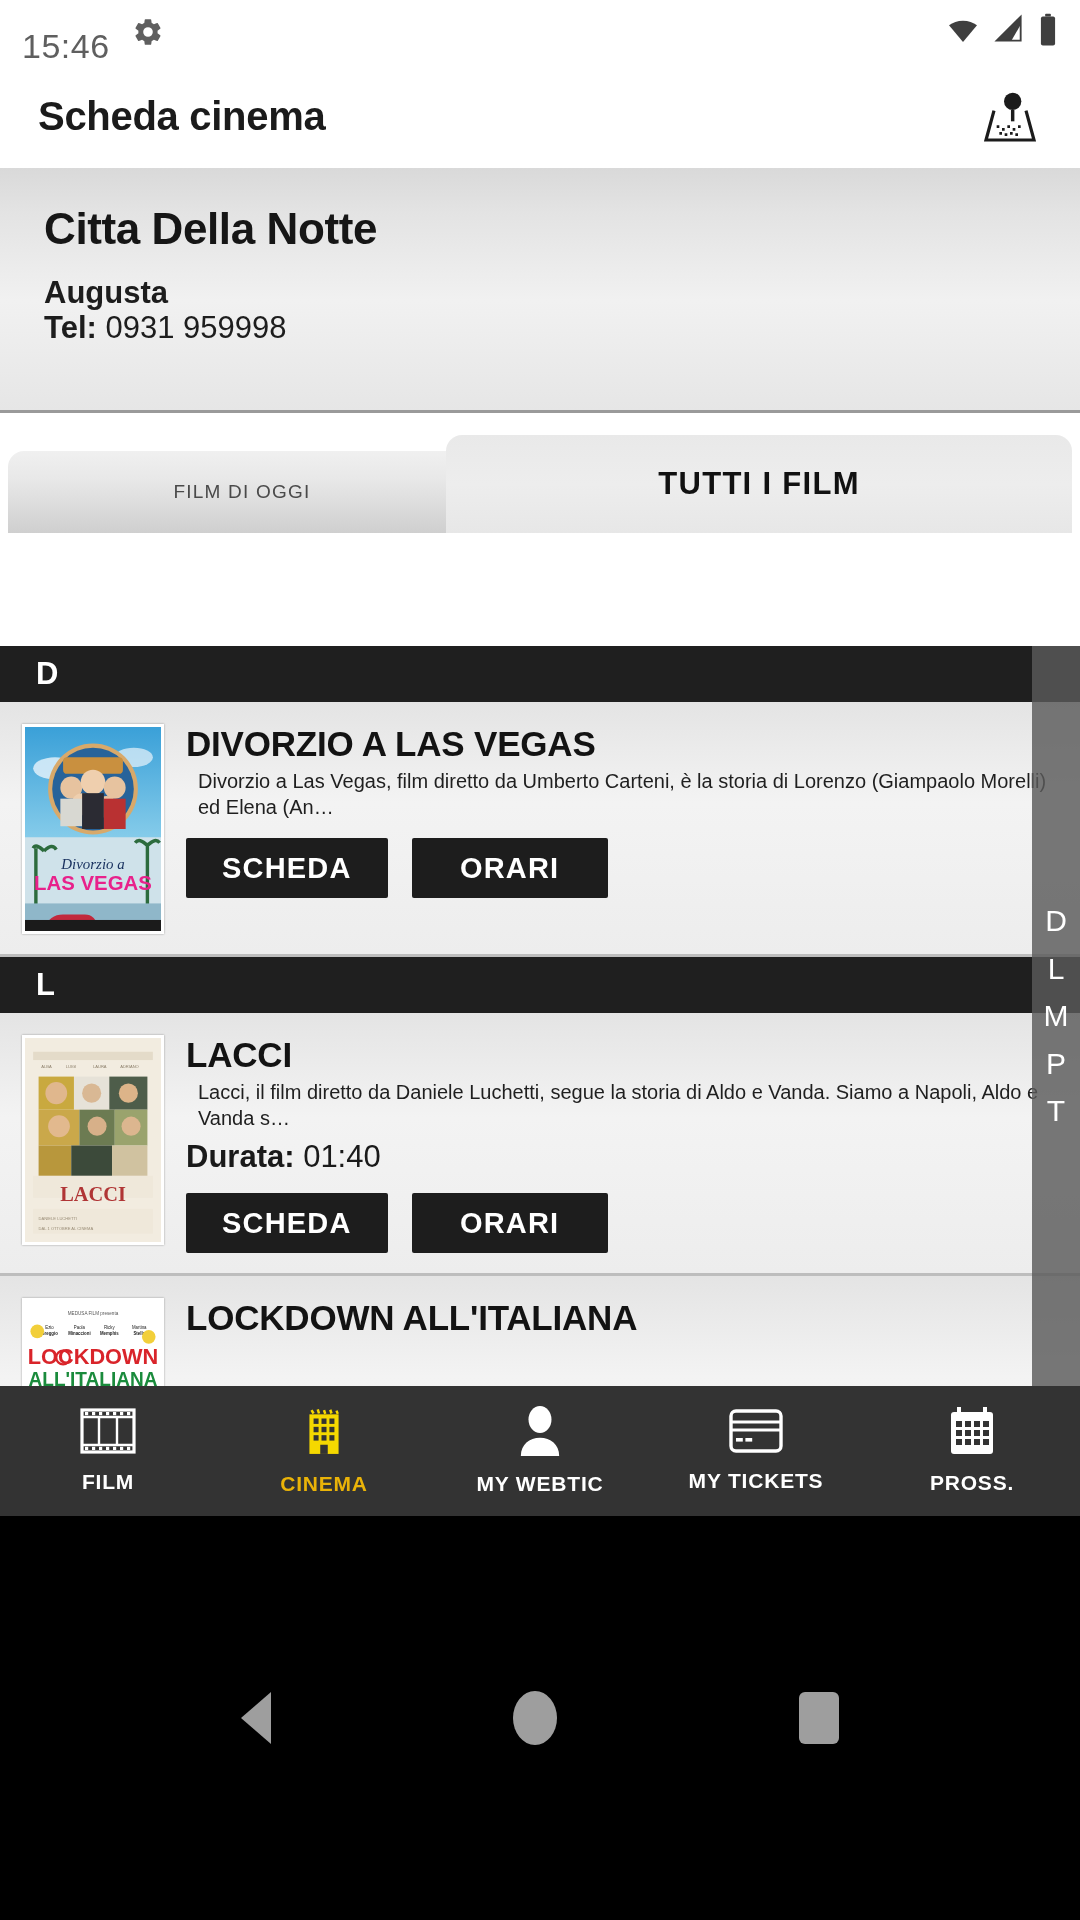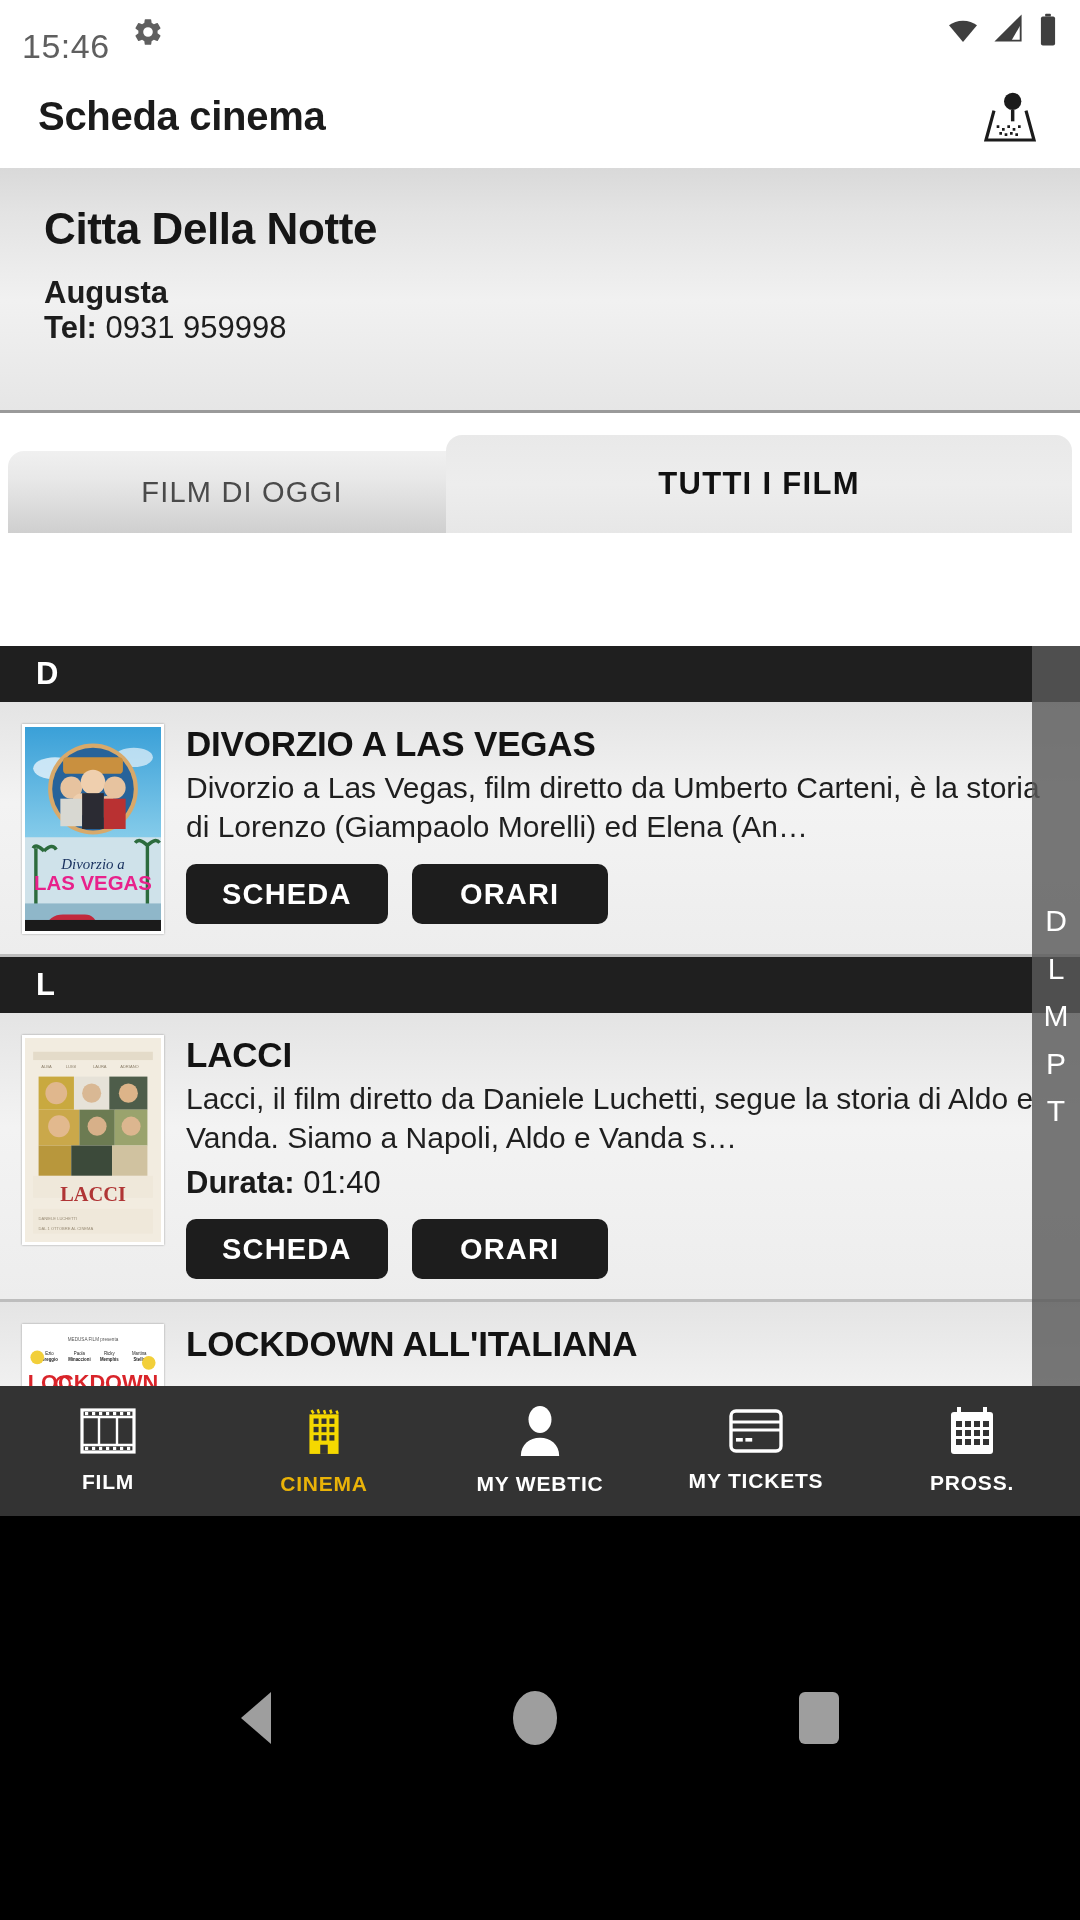--- a/index.html
+++ b/index.html
@@ -65,21 +65,21 @@
   }
   .tab{
     position:absolute; bottom:0;
     display:flex; align-items:center; justify-content:center;
     border-radius:16px 16px 0 0;
     font-family:"Liberation Sans", sans-serif;
   }
   .tab-inactive{
     left:8px; width:468px; height:82px;
     background:linear-gradient(to bottom,#f0f0f0 0%,#e8e8e8 35%,#cfcfcf 100%);
-    font-size:29px; color:#4a4a4a; letter-spacing:1.2px;text-align:center;
+    font-size:19px; color:#4a4a4a; letter-spacing:1.2px;text-align:center;
   }
   .tab-active{
     left:446px; width:626px; height:98px;
     background:linear-gradient(to bottom,#e9e9e9 0%,#ededed 50%,#e7e7e7 100%);
     font-size:31px; font-weight:bold; color:#111111; letter-spacing:1.3px;
   }
 
   
   .list{
     position:absolute;
@@ -116,32 +116,32 @@
   .movie-info{
     flex:1 1 auto;
     padding:0 20px 0 22px;
     min-width:0;
   }
   .movie-title{
     font-size:35px; font-weight:bold; color:#131313;
     letter-spacing:-0.2px; margin-bottom:4px;
   }
   .movie-desc{
-    font-size:30px; color:#1f1f1f; line-height:1.3;
-    max-height:80px; overflow:hidden;
+    font-size:20px; color:#1f1f1f; line-height:1.3;
+    max-height:80px; overflow:hidden;margin-left:12px;
   }
   .movie-dur{
     font-size:31px; color:#1a1a1a; margin-top:8px;
   }
   .movie-dur b{ font-weight:bold; }
   .btn-row{ margin-top:18px; display:flex; gap:24px; }
   .btn{
     background:#1d1d1d; color:#ffffff;
     font-size:29px; font-weight:bold; letter-spacing:1.2px;
-    border:none; border-radius:10px;
+    border:none; border-radius:2px;
     padding:0 36px; height:60px;
     min-width:196px;
     display:flex; align-items:center; justify-content:center;
   }
 
   
   .alpha-index{
     position:absolute;
     top:646px; right:0;
     width:48px; height:740px;

